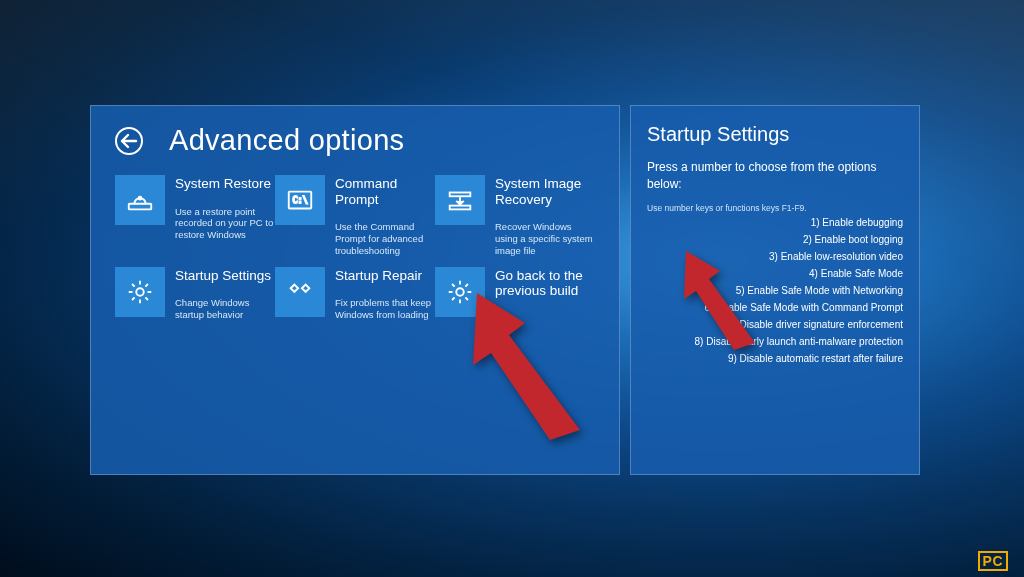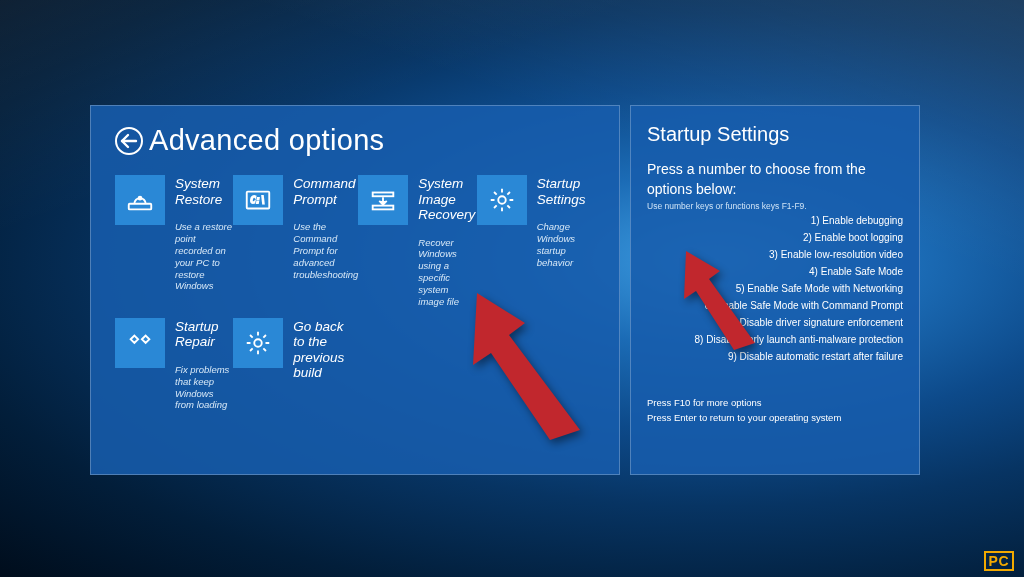--- a/index.html
+++ b/index.html
@@ -42,21 +42,21 @@
     background: rgba(23,92,172,0.88);
     border: 1px solid rgba(255,255,255,0.25);
     padding: 14px 16px 14px 16px;
     font-size: 10px;
     line-height: 1.45;
   }
 
   .hdr {
     display: flex;
     align-items: center;
-    gap: 6px;
+    gap: 26px;
     margin-bottom: 18px;
   }
   .back-btn {
     width: 28px;
     height: 28px;
     border: 2px solid #fff;
     border-radius: 50%;
     display: flex;
     align-items: center;
     justify-content: center;
@@ -64,23 +64,22 @@
     cursor: pointer;
   }
   .title {
     font-weight: 300;
     font-size: 29px;
     letter-spacing: .3px;
   }
 
   .grid {
     display: grid;
-    grid-template-columns: 1fr 1fr 1fr 1fr;
+    grid-template-columns: 1fr 1fr 1fr;
     gap: 10px 0;
-    font-style: italic;
   }
   .tile {
     display: flex;
     gap: 10px;
     cursor: pointer;
   }
   .tile-icon {
     width: 50px;
     height: 50px;
     background: #2a88d6;
@@ -88,35 +87,35 @@
     display: flex;
     align-items: center;
     justify-content: center;
   }
   .tile-icon svg { width: 30px; height: 30px; }
   .tile-text { padding-top: 1px; }
   .tile-title { font-size: 13.5px; font-weight: 400; line-height: 1.15; }
   .tile-desc { font-size: 9.5px; font-weight: 300; color: #d7e8f7; margin-top: 14px; line-height: 1.25; max-width: 170px;}
 
   .r-title { font-size: 20px; font-weight: 300; margin-bottom: 10px; }
-  .r-press { font-size: 14px; }
+  .r-press { font-size: 12px; margin-bottom: 8px; }
   .r-small { font-size: 8.5px; color: #cfe4f7; margin-bottom: 0; }
   .r-list li { list-style: none; font-size: 10px; line-height: 1.7; text-align: right; }
   .r-foot { margin-top: 30px; font-size: 9.5px; line-height: 1.6; }
 
   .arrow {
     position: absolute;
     pointer-events: none;
     filter: drop-shadow(3px 4px 4px rgba(0,0,0,.45));
   }
   .arrow svg { display:block; }
 
   .watermark {
     position: absolute;
-    right: 10px;
+    right: 16px;
     bottom: 6px;
     display: flex;
     align-items: flex-start;
     gap: 4px;
     color: #f2a900;
     font-family: Arial, sans-serif;
     font-weight: bold;
     font-size: 18px;
     letter-spacing: .5px;
   }
@@ -232,24 +231,20 @@
     <li>1) Enable debugging</li>
     <li>2) Enable boot logging</li>
     <li>3) Enable low-resolution video</li>
     <li>4) Enable Safe Mode</li>
     <li>5) Enable Safe Mode with Networking</li>
     <li>6) Enable Safe Mode with Command Prompt</li>
     <li>7) Disable driver signature enforcement</li>
     <li>8) Disable early launch anti-malware protection</li>
     <li>9) Disable automatic restart after failure</li>
   </ul>
-  <div class="r-foot">
-    <div>Press F10 for more options</div>
-    <div>Press Enter to return to your operating system</div>
-  </div>
 </div>
 
 <div class="arrow" style="left:455px; top:285px;">
   <svg width="140" height="160" viewBox="0 0 140 160">
     <path d="M22 8 L70 38 L54 50 L125 145 L95 155 L36 68 L18 80 Z" fill="#c1272d"></path>
   </svg>
 </div>
 <div class="arrow" style="left:670px; top:245px;">
   <svg width="90" height="110" viewBox="0 0 90 110">
     <path d="M16 6 L50 26 L39 34 L85 98 L64 105 L26 46 L14 54 Z" fill="#c1272d"></path>

